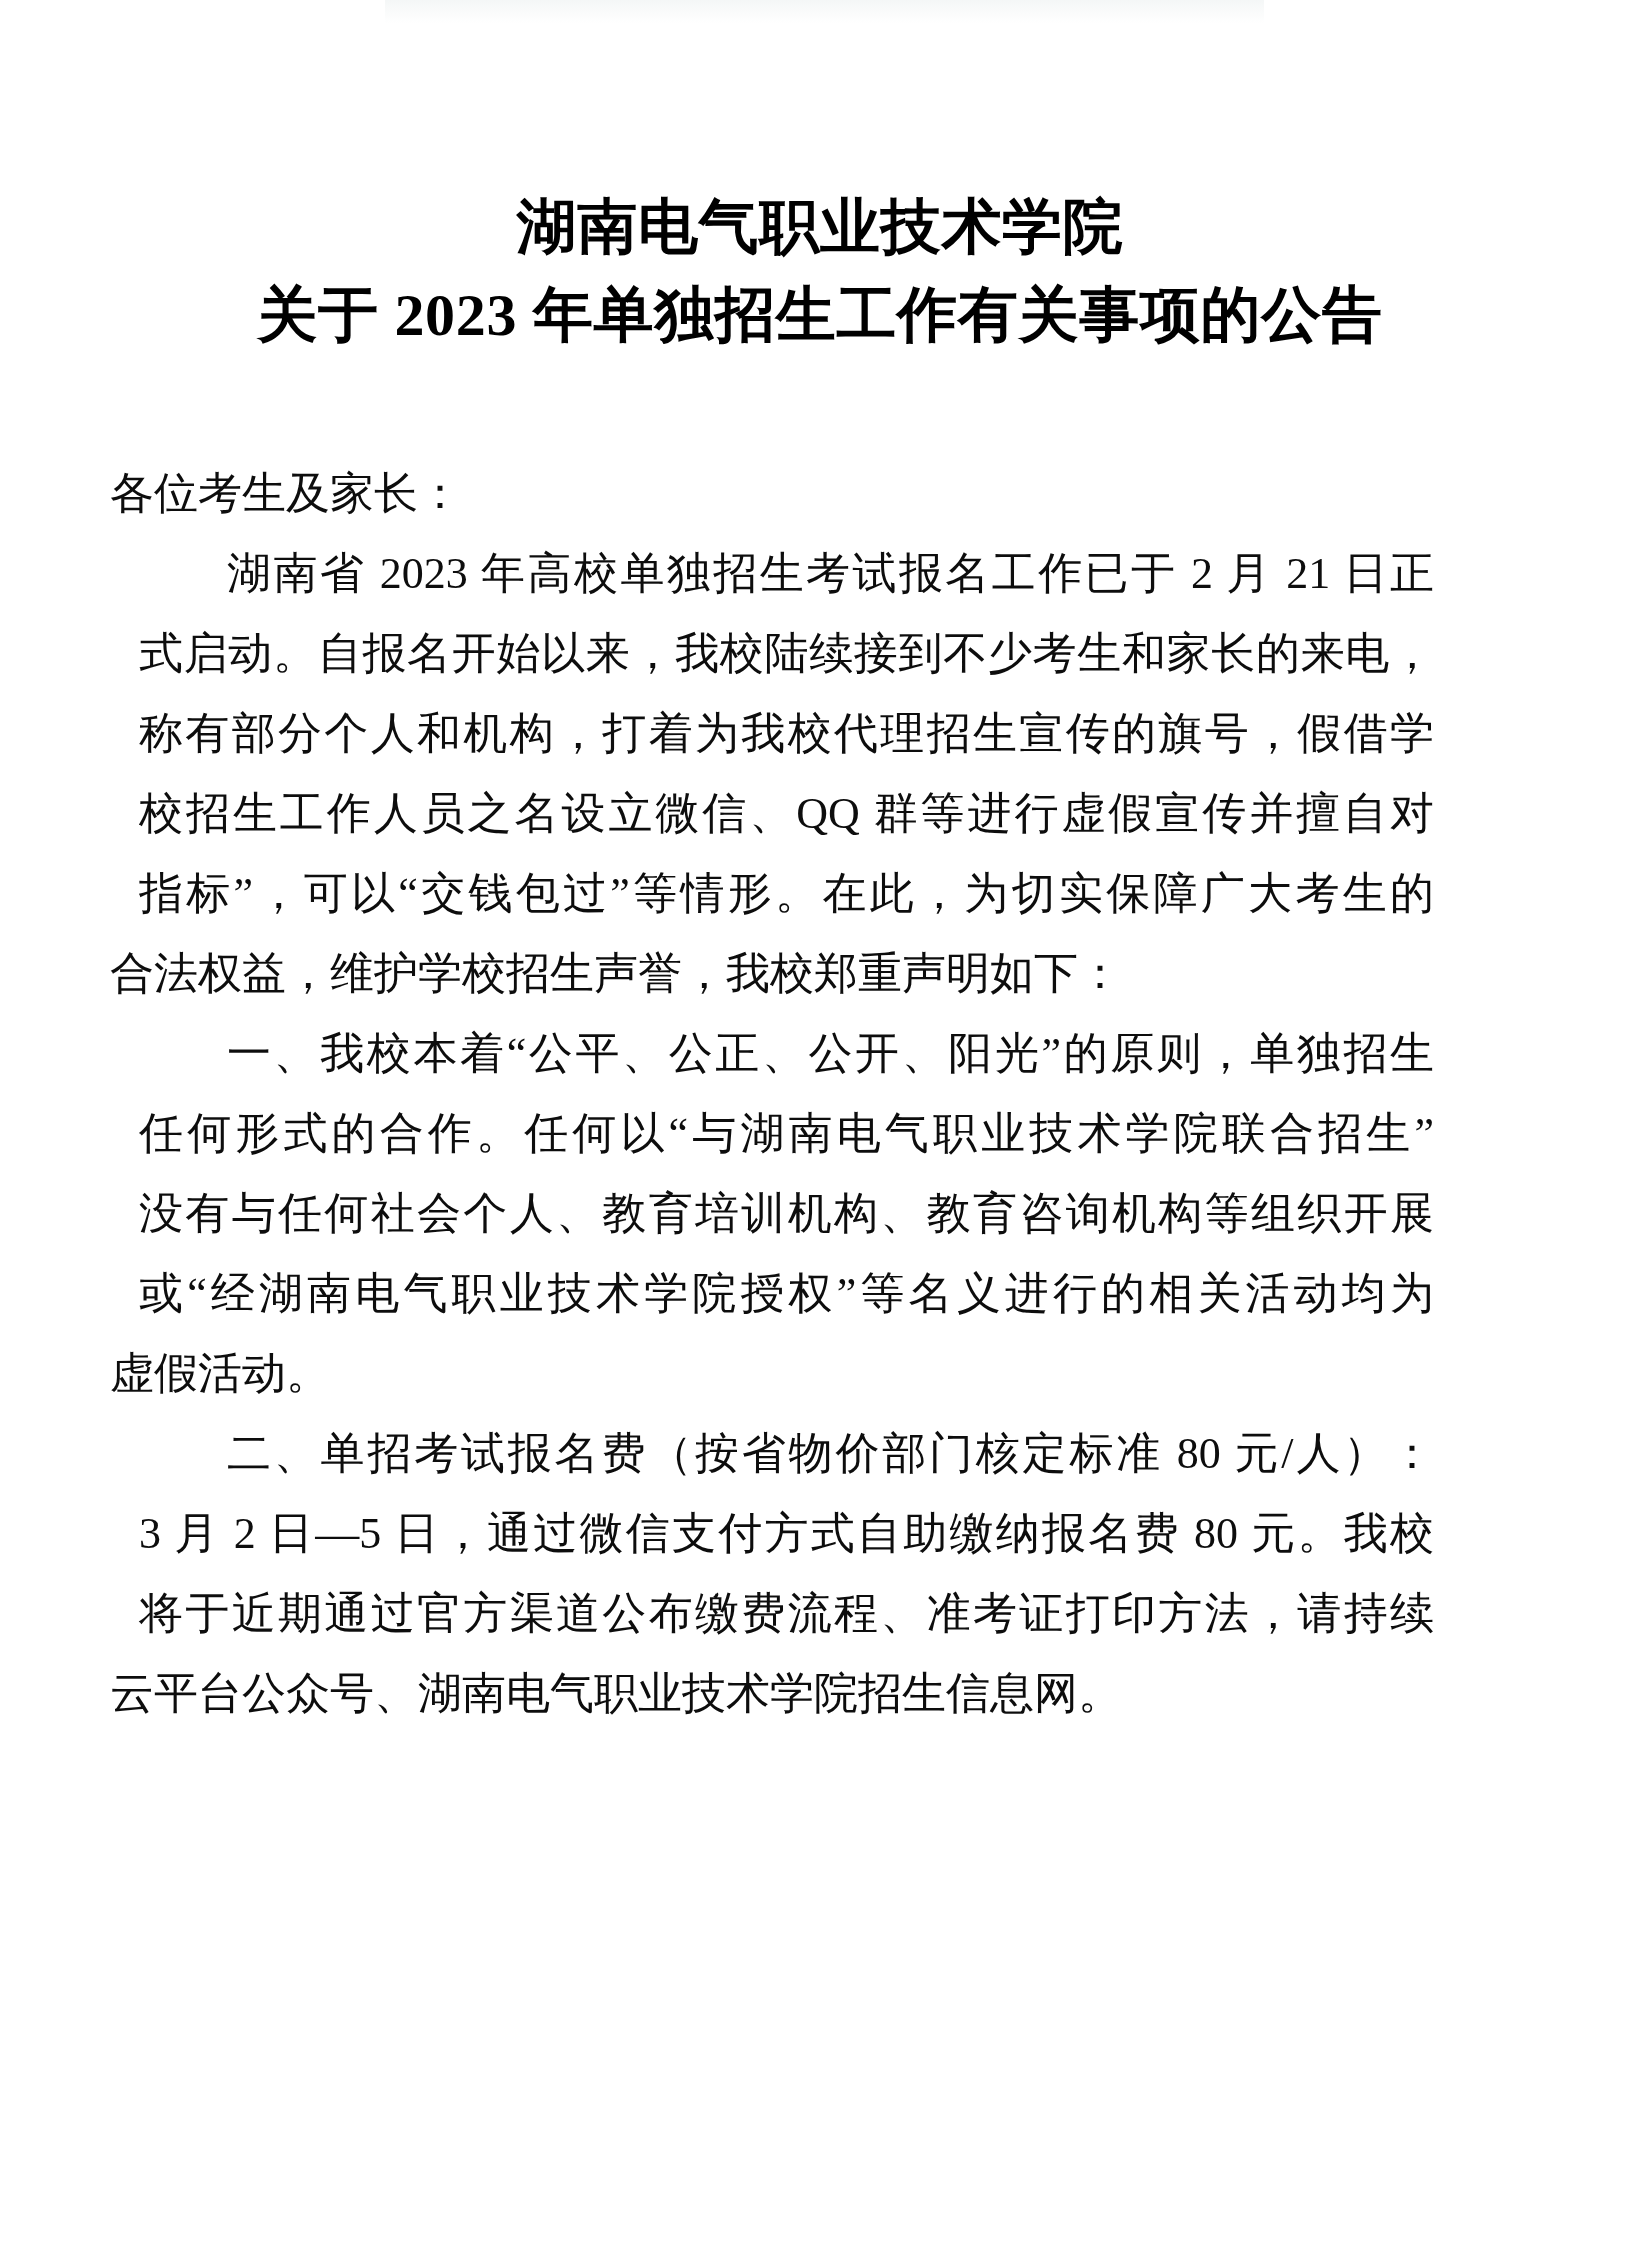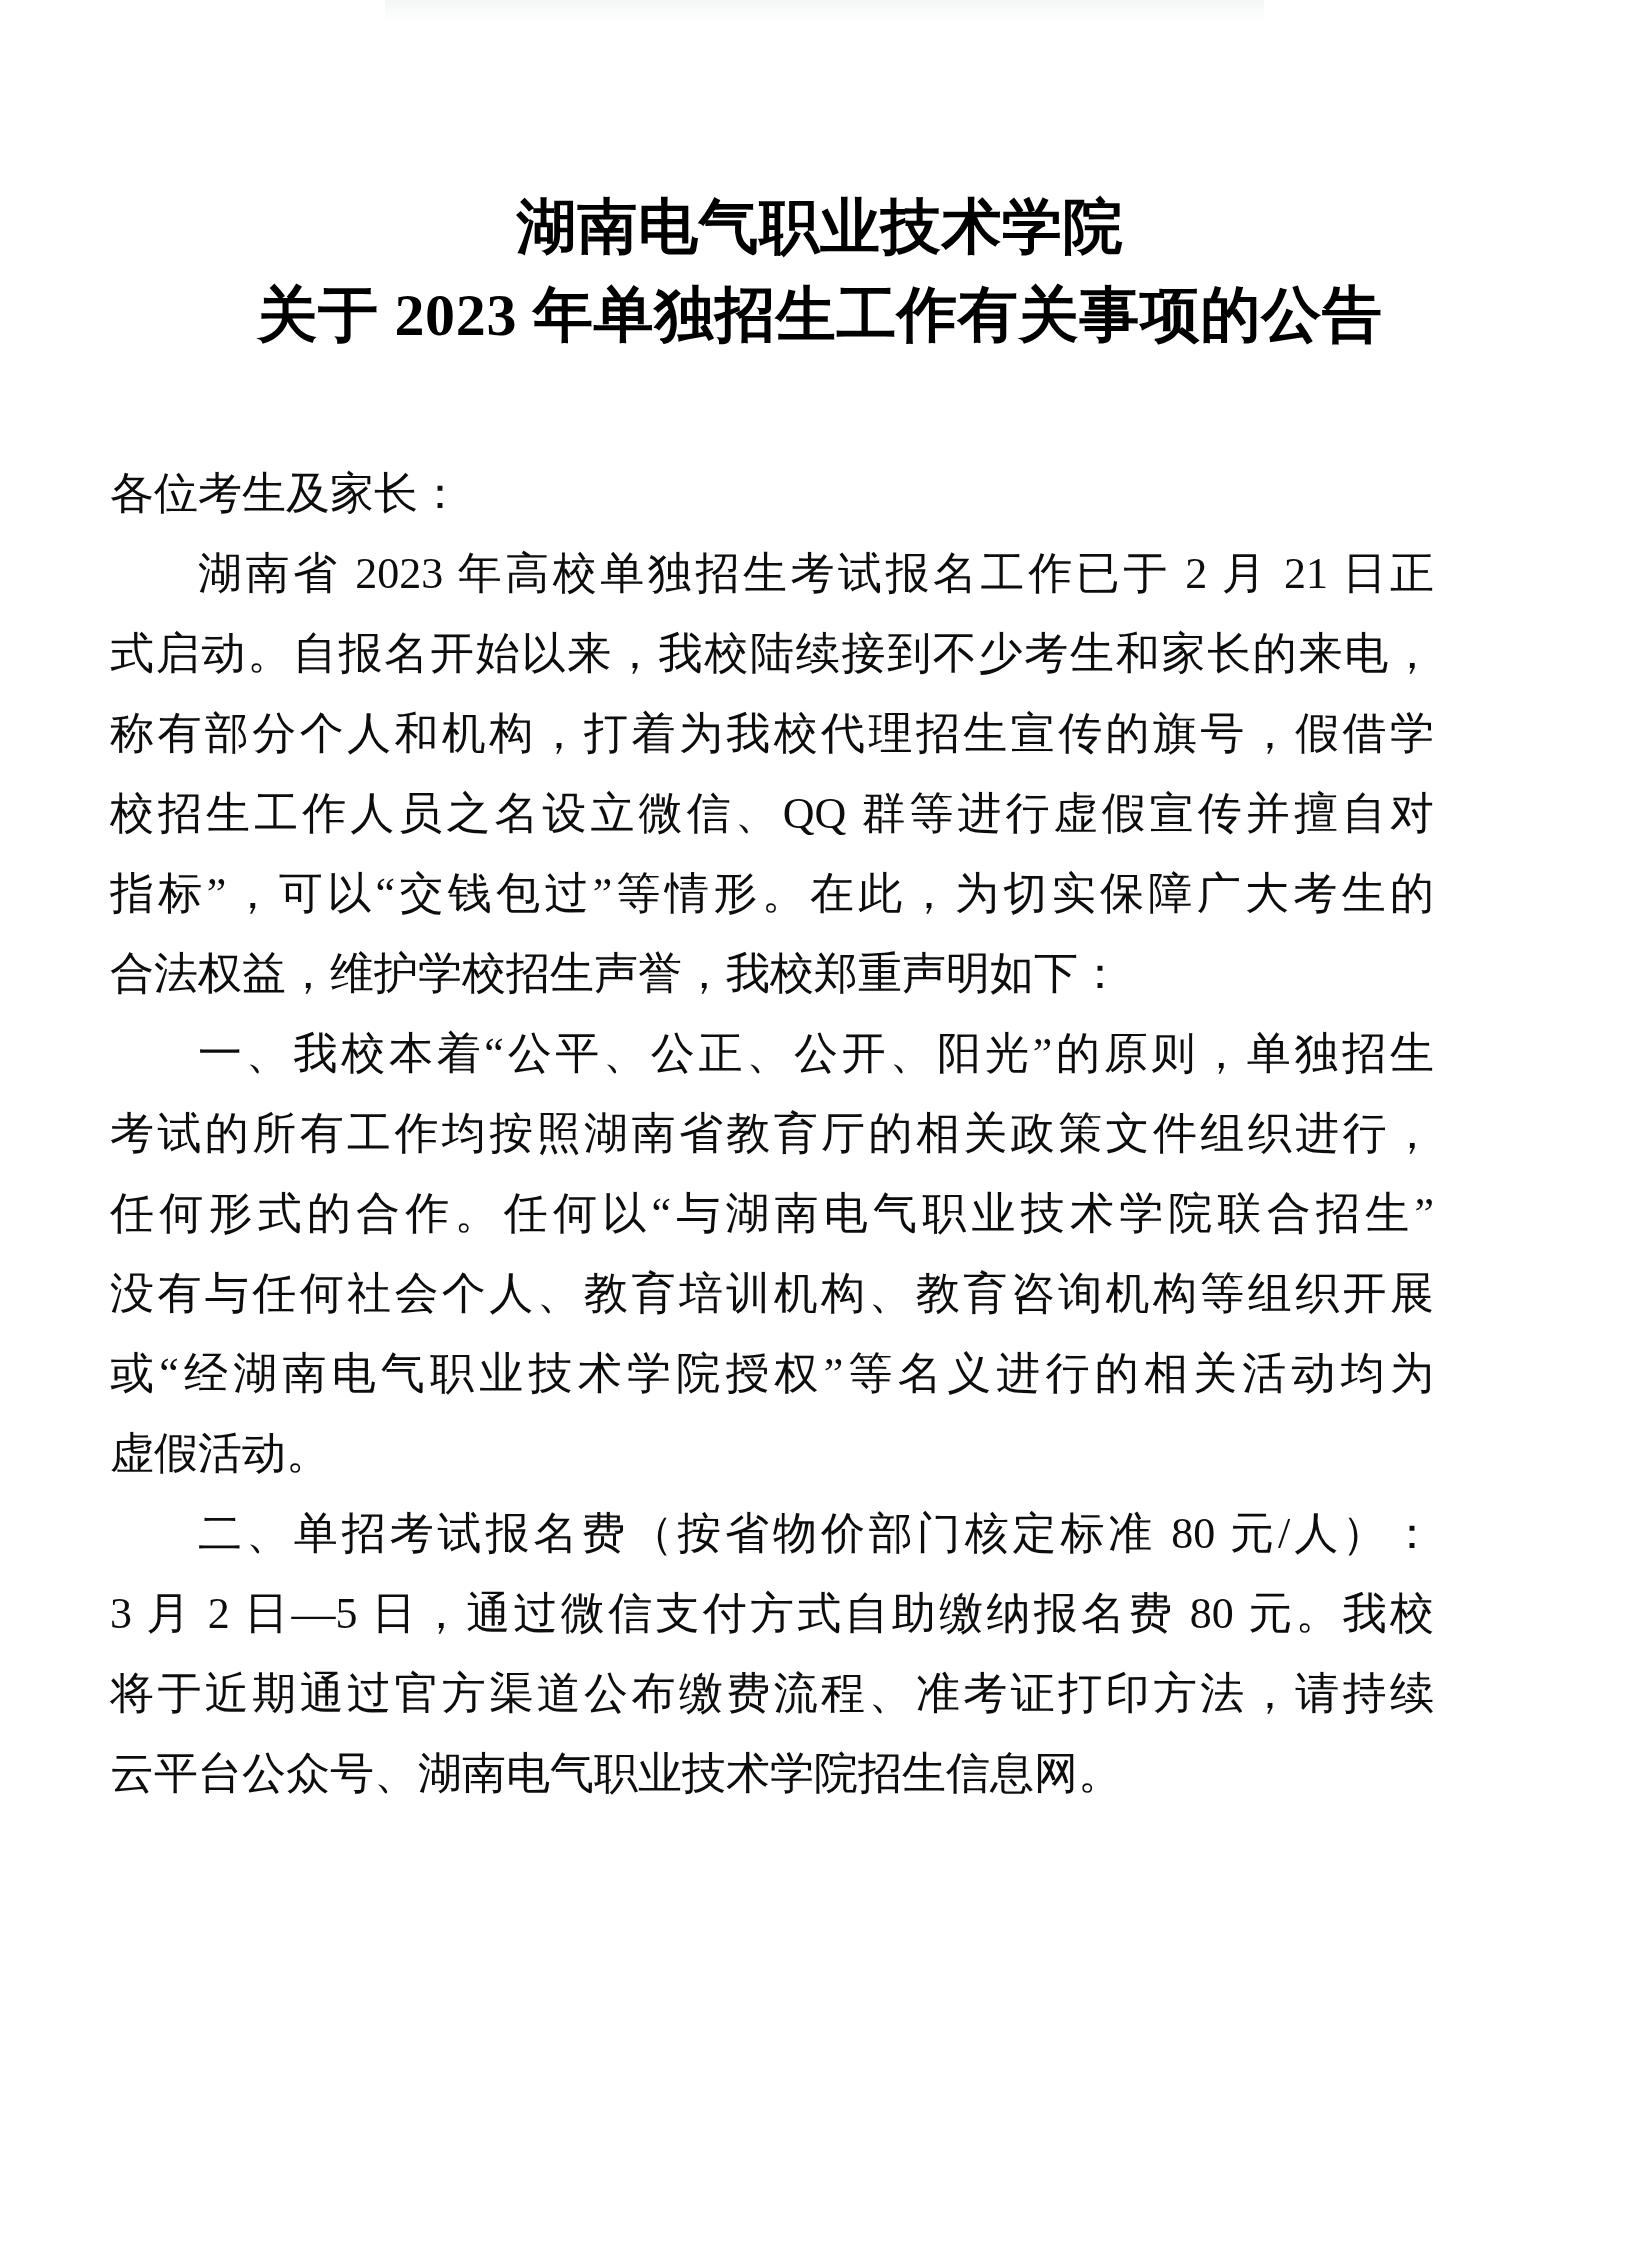--- a/index.html
+++ b/index.html
@@ -39,21 +39,21 @@
     padding-left: 110px;
     padding-right: 206px;
     font-size: 44px;
     line-height: 80px;
     color: #0d0d0d;
   }
   .line {
     text-align: justify;
     text-align-last: left;
   }
-  .line.fill { text-align-last: justify; }
+  .line.fill { text-align-last: justify; margin-left: 29px; }
   .line.indent { text-indent: 88px; }
 </style>
 </head>
 <body>
 
 <div class="sheet">
   <div class="scan-smudge"></div>
 
   <div class="title-block">
     <div class="title-line">湖南电气职业技术学院</div>
@@ -63,21 +63,20 @@
   <div class="body-block">
     <div class="line">各位考生及家长：</div>
     <div id="lines-container">
         <div class="line indent fill">湖南省 2023 年高校单独招生考试报名工作已于 2 月 21 日正</div>
         <div class="line fill">式启动。自报名开始以来，我校陆续接到不少考生和家长的来电，</div>
         <div class="line fill">称有部分个人和机构，打着为我校代理招生宣传的旗号，假借学</div>
         <div class="line fill">校招生工作人员之名设立微信、QQ 群等进行虚假宣传并擅自对</div>
         <div class="line fill">指标”，可以“交钱包过”等情形。在此，为切实保障广大考生的</div>
         <div class="line">合法权益，维护学校招生声誉，我校郑重声明如下：</div>
         <div class="line indent fill">一、我校本着“公平、公正、公开、阳光”的原则，单独招生</div>
-        <div class="line fill">考试的所有工作均按照湖南省教育厅的相关政策文件组织进行，</div>
         <div class="line fill">任何形式的合作。任何以“与湖南电气职业技术学院联合招生”</div>
         <div class="line fill">没有与任何社会个人、教育培训机构、教育咨询机构等组织开展</div>
         <div class="line fill">或“经湖南电气职业技术学院授权”等名义进行的相关活动均为</div>
         <div class="line">虚假活动。</div>
         <div class="line indent fill">二、单招考试报名费（按省物价部门核定标准 80 元/人）：</div>
         <div class="line fill">3 月 2 日—5 日，通过微信支付方式自助缴纳报名费 80 元。我校</div>
         <div class="line fill">将于近期通过官方渠道公布缴费流程、准考证打印方法，请持续</div>
         <div class="line">云平台公众号、湖南电气职业技术学院招生信息网。</div>
       </div>
   </div>

